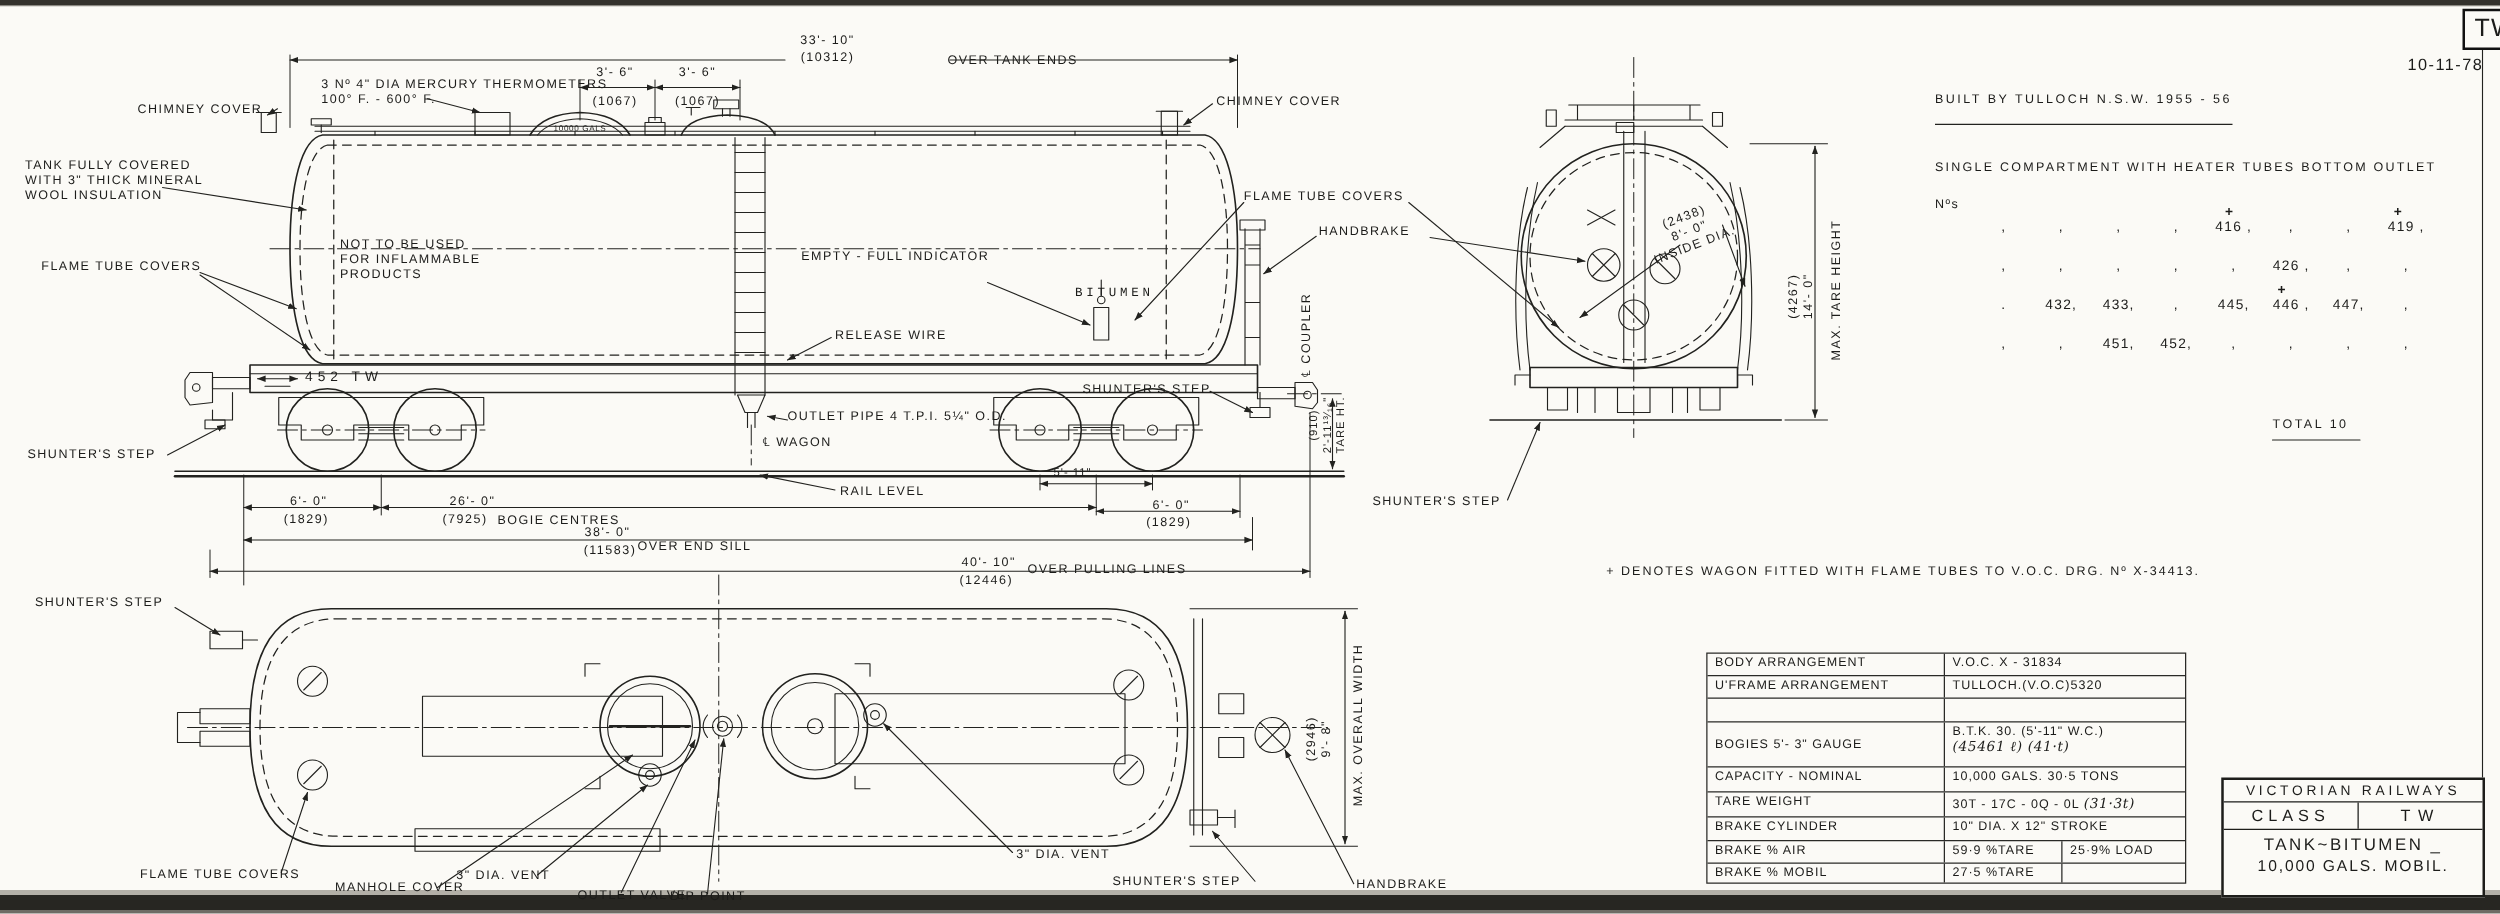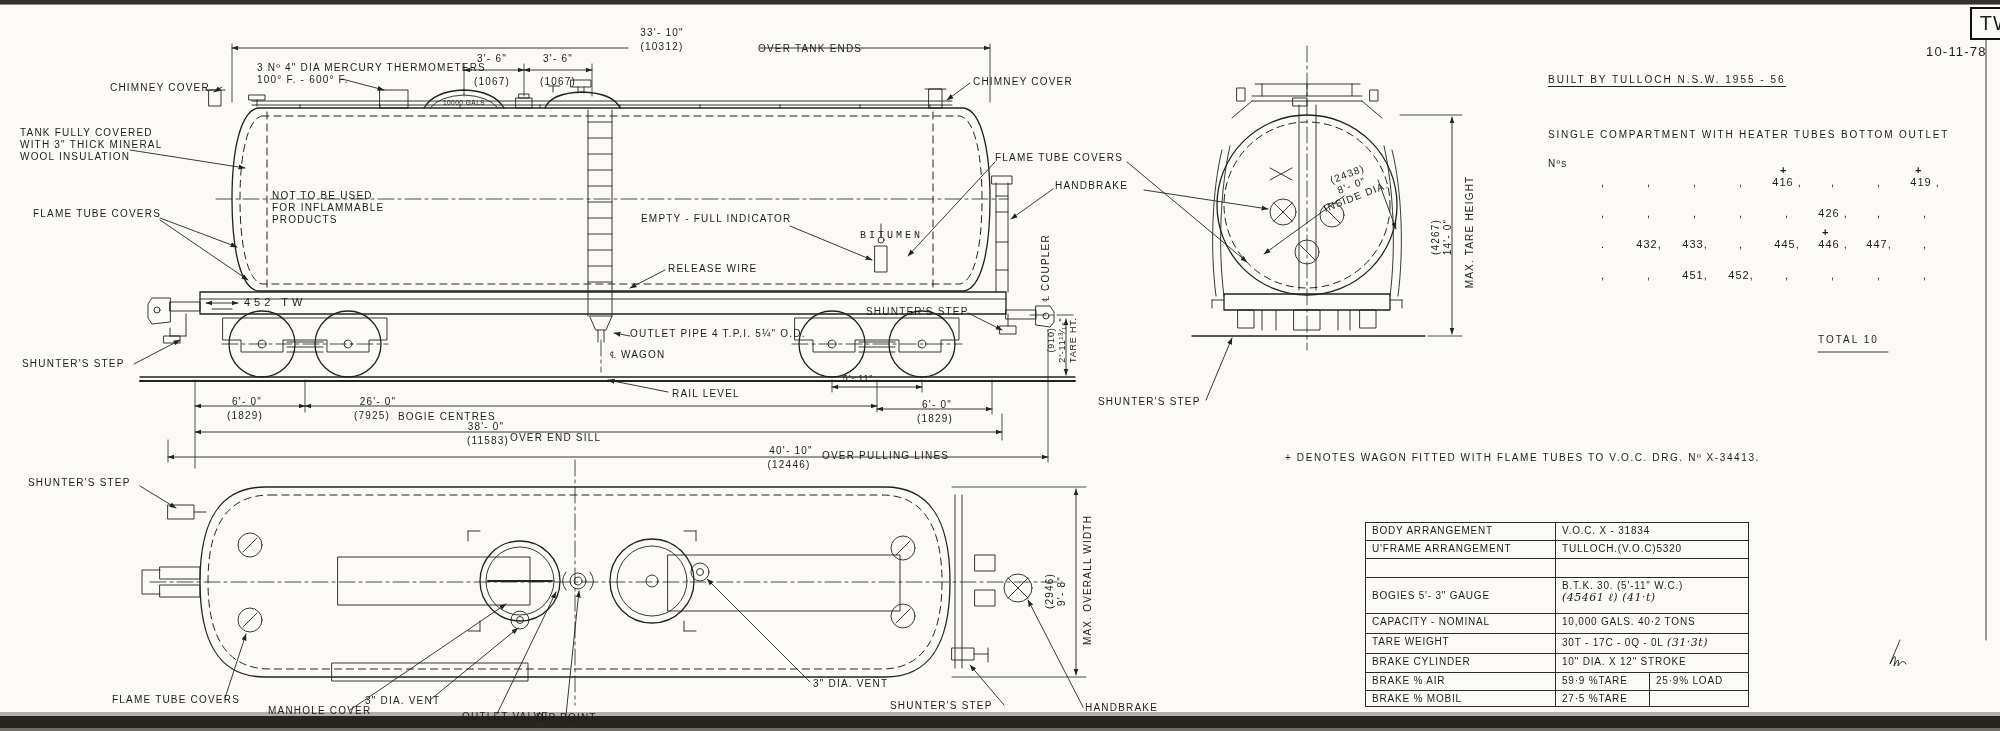--- a/index.html
+++ b/index.html
@@ -14,21 +14,21 @@
   .dim{stroke-width:0.9;marker-start:url(#ah);marker-end:url(#ah);}
   .dime{stroke-width:0.9;marker-end:url(#ah);}
   .dims{stroke-width:0.9;marker-start:url(#ah);}
   .ext{stroke-width:0.8;}
   .ldr{stroke-width:0.9;marker-end:url(#ah);}
   .lb{position:absolute;font-size:10px;line-height:1.22;letter-spacing:1.2px;white-space:pre-line;color:#1c1c1a;}
   .c{transform:translateX(-50%);text-align:center;}
   .rot{transform:translate(-50%,-50%) rotate(-90deg);text-align:center;white-space:pre-line;}
   .diag{transform:translate(-50%,-50%) rotate(-21deg);text-align:center;}
   .small{font-size:9px;letter-spacing:0.8px;}
-  .ul{border-bottom:1.5px solid #22221f;padding-bottom:0;}
+  .ul{border-bottom:1.5px solid #22221f;padding-bottom:13px;}
   .numrow{position:absolute;left:1580px;width:368px;display:flex;}
   .numrow span{flex:0 0 46px;text-align:center;font-size:11px;letter-spacing:1px;}
   .plus{position:absolute;font-size:11px;font-weight:bold;}
   
   #spec{position:absolute;left:1353px;top:522px;width:384px;border:1.5px solid #2a2a27;box-sizing:border-box;margin-left:12px;}
   #spec .tr{display:flex;border-bottom:1.1px solid #2a2a27;box-sizing:border-box;}
   #spec .tr:last-child{border-bottom:none;}
   #spec .td{box-sizing:border-box;padding:2px 6px;font-size:10px;letter-spacing:0.8px;overflow:hidden;white-space:nowrap;}
   #spec .l{width:190px;border-right:1.1px solid #2a2a27;}
   #spec .v{flex:1;}
@@ -361,21 +361,21 @@
 100° F. - 600° F.</div>
   <div class="lb" style="left:20px;top:127px;">TANK FULLY COVERED
 WITH 3" THICK MINERAL
 WOOL INSULATION</div>
   <div class="lb" style="left:33px;top:208px;">FLAME TUBE COVERS</div>
   <div class="lb" style="left:22px;top:358px;">SHUNTER'S STEP</div>
   <div class="lb" style="left:272px;top:190px;">NOT TO BE USED
 FOR INFLAMMABLE
 PRODUCTS</div>
   <div class="lb" style="left:244px;top:296px;font-size:11px;letter-spacing:4px;">452 TW</div>
-  <div class="lb" style="left:641px;top:213px;text-align:center;">EMPTY - FULL INDICATOR</div>
+  <div class="lb" style="left:641px;top:200px;text-align:center;">EMPTY - FULL INDICATOR</div>
   <div class="lb" style="left:668px;top:263px;">RELEASE WIRE</div>
   <div class="lb" style="left:630px;top:328px;">OUTLET PIPE 4 T.P.I. 5¼" O.D.</div>
   <div class="lb" style="left:610px;top:349px;">℄ WAGON</div>
   <div class="lb" style="left:672px;top:388px;">RAIL LEVEL</div>
   <div class="lb" style="left:860px;top:230px;font-size:10px;letter-spacing:3px;font-family:Liberation Mono, monospace;">BITUMEN</div>
   <div class="lb" style="left:973px;top:76px;">CHIMNEY COVER</div>
   <div class="lb" style="left:995px;top:152px;">FLAME TUBE COVERS</div>
   <div class="lb" style="left:1055px;top:180px;">HANDBRAKE</div>
   <div class="lb" style="left:866px;top:306px;">SHUNTER'S STEP</div>
   <div class="lb rot" style="left:1046px;top:268px;">℄ COUPLER</div>
@@ -441,21 +441,21 @@
     </div>
     <div class="tr" style="height:36px;">
       <div class="td l" style="display:flex;align-items:center;">BOGIES 5'- 3" GAUGE</div>
       <div class="td v">
         <div>B.T.K. 30. (5'-11" W.C.)</div>
         <div class="hand">(45461 ℓ)  (41·t)</div>
       </div>
     </div>
     <div class="tr" style="height:20px;">
       <div class="td l">CAPACITY - NOMINAL</div>
-      <div class="td v">10,000 GALS. 40·2 TONS</div>
+      <div class="td v">10,000 GALS. 30·5 TONS</div>
     </div>
     <div class="tr" style="height:20px;">
       <div class="td l">TARE WEIGHT</div>
       <div class="td v"><span>30T - 17C - 0Q - 0L</span> <span class="hand">(31·3t)</span></div>
     </div>
     <div class="tr" style="height:19px;">
       <div class="td l">BRAKE CYLINDER</div>
       <div class="td v">10" DIA. X 12" STROKE</div>
     </div>
     <div class="tr" style="height:18px;">
@@ -463,14 +463,23 @@
       <div class="td v">59·9 %TARE</div>
       <div class="td v2">25·9% LOAD</div>
     </div>
     <div class="tr" style="height:15px;">
       <div class="td l">BRAKE % MOBIL</div>
       <div class="td v">27·5 %TARE</div>
       <div class="td v2"></div>
     </div>
   </div>
 
+  <div id="tblock">
+    <div class="row1">VICTORIAN RAILWAYS</div>
+    <div class="row2">
+      <div class="cell-class">CLASS</div>
+      <div class="cell-tw">TW</div>
+    </div>
+    <div class="row3">TANK~BITUMEN _</div>
+    <div class="row4">10,000 GALS. MOBIL.</div>
+  </div>
 
 </div>
 
 </body></html>

